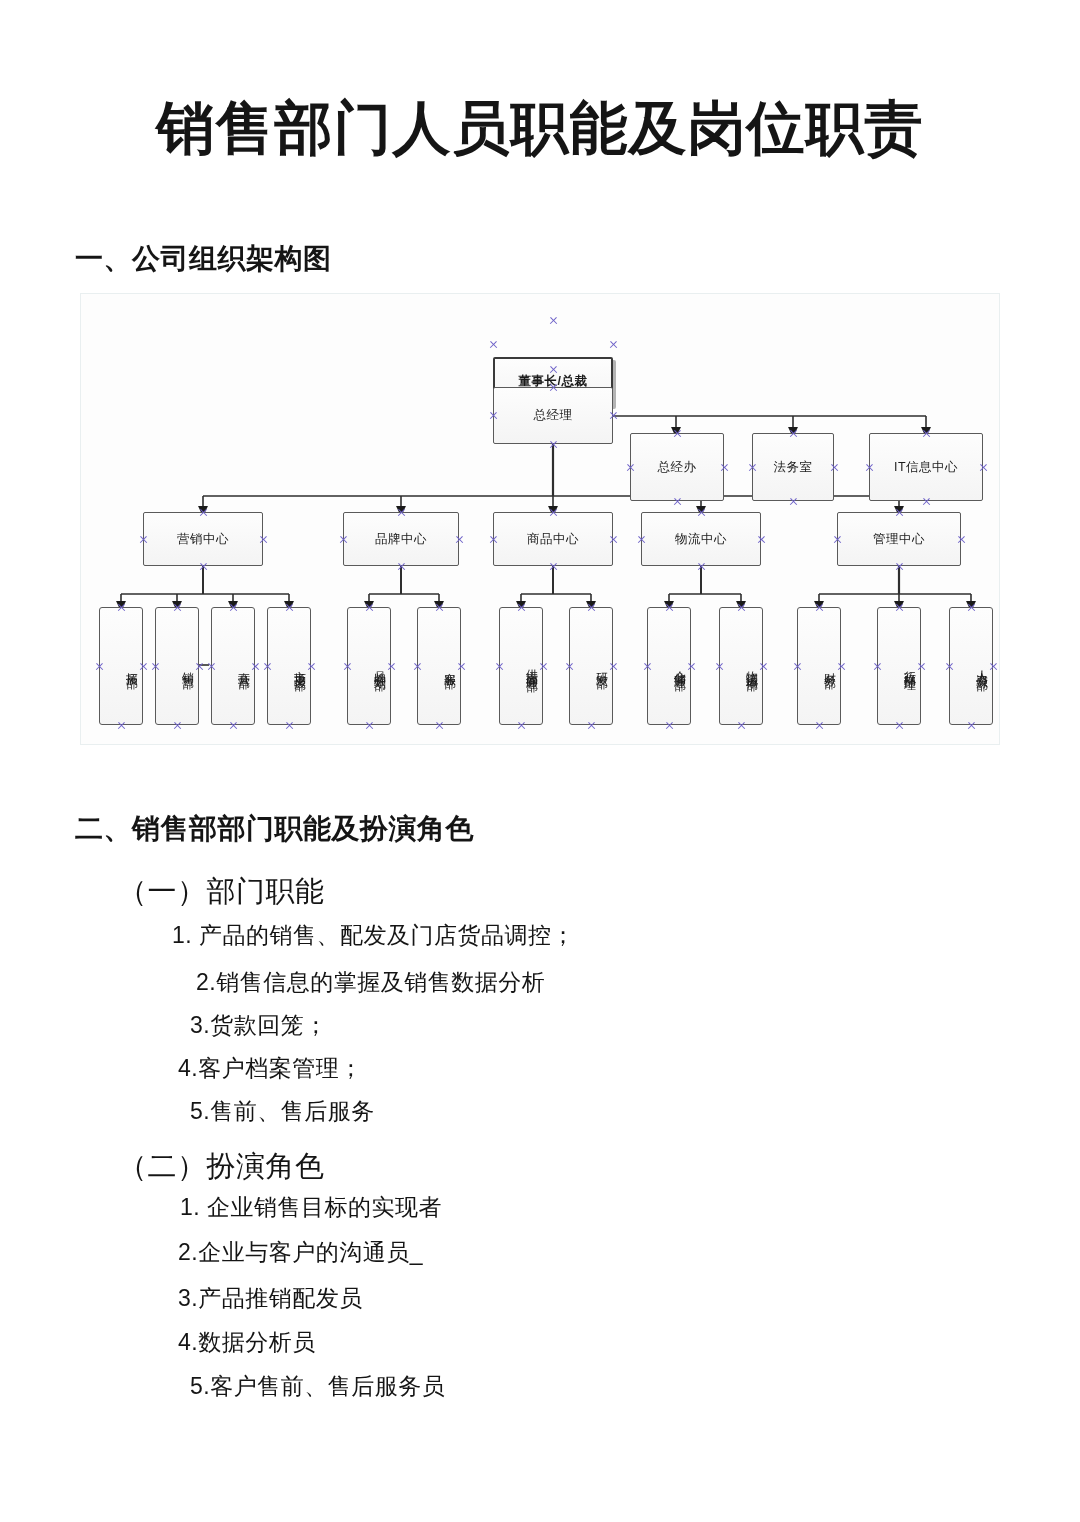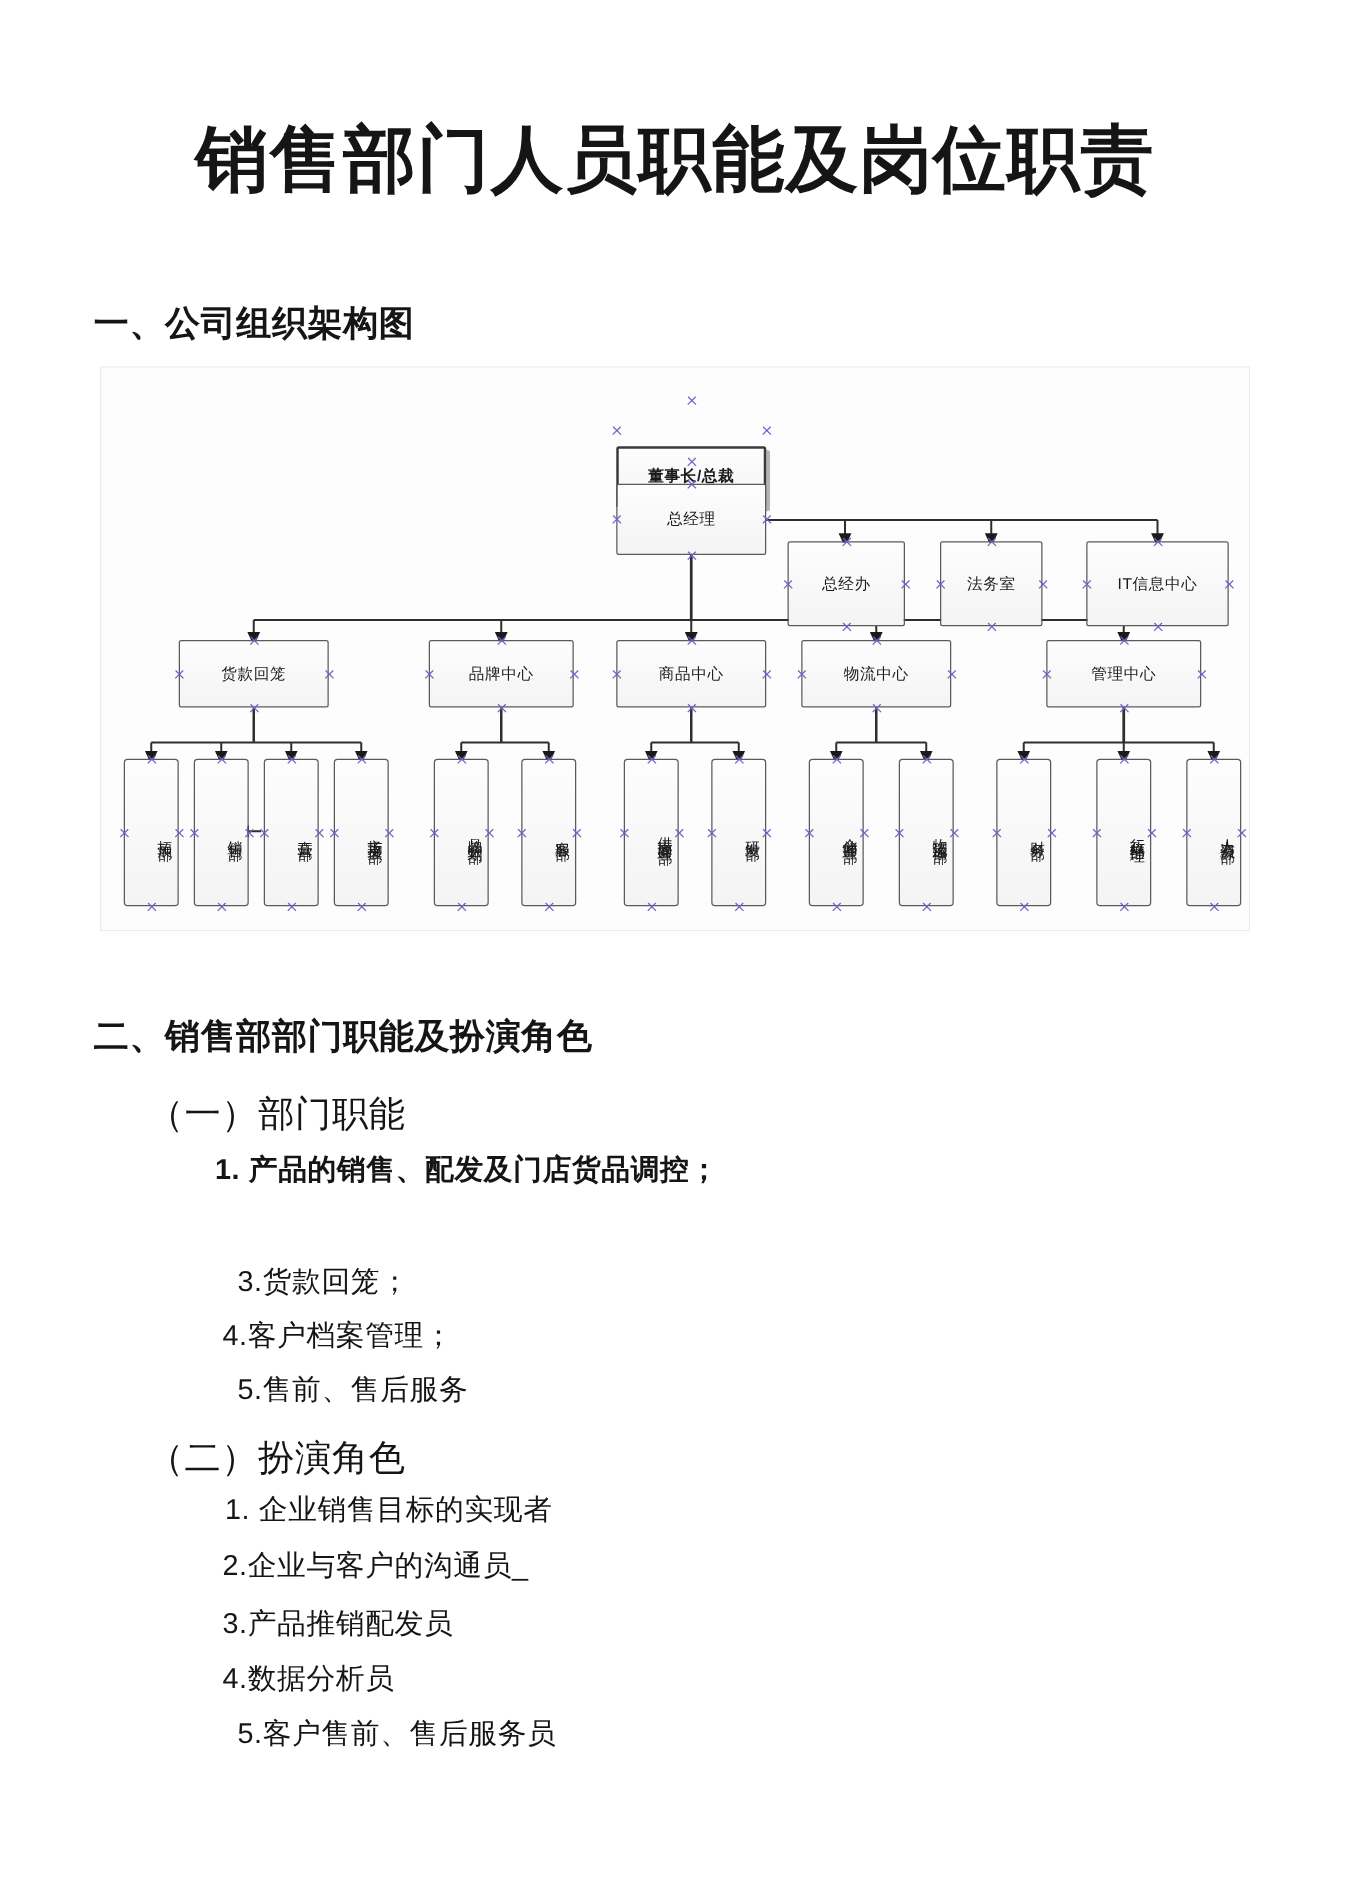--- a/index.html
+++ b/index.html
@@ -154,21 +154,21 @@
       </svg>
 
       <div class="nbox root" style="left:412px;top:26px;width:120px;height:49px;margin-top:37px;">董事长/总裁</div>
 
       <div class="nbox" style="left:412px;top:93px;width:120px;height:57px;">总经理</div>
 
       <div class="nbox" style="left:549px;top:139px;width:94px;height:68px;">总经办</div>
       <div class="nbox" style="left:671px;top:139px;width:82px;height:68px;">法务室</div>
       <div class="nbox" style="left:788px;top:139px;width:114px;height:68px;">IT信息中心</div>
 
-      <div class="nbox" style="left:62px;top:218px;width:120px;height:54px;">货款回笼</div>
+      <div class="nbox" style="left:62px;top:218px;width:120px;height:54px;">营销中心</div>
       <div class="nbox" style="left:262px;top:218px;width:116px;height:54px;">品牌中心</div>
       <div class="nbox" style="left:412px;top:218px;width:120px;height:54px;">商品中心</div>
       <div class="nbox" style="left:560px;top:218px;width:120px;height:54px;">物流中心</div>
       <div class="nbox" style="left:756px;top:218px;width:124px;height:54px;">管理中心</div>
 
       <div class="nbox leaf" style="left:18px;top:313px;width:44px;height:118px;">
           <span class="vtxt">拓展部</span>
         </div>
       <div class="nbox leaf" style="left:74px;top:313px;width:44px;height:118px;">
           <span class="vtxt">销售部</span>
@@ -304,21 +304,22 @@
           <div class="xm" style="left: 885.5px; top: 426.5px;"></div>
           <div class="xm" style="left: 863.5px; top: 367.5px;"></div>
           <div class="xm" style="left: 907.5px; top: 367.5px;"></div>
         </div>
     </div>
   </div>
 
   <div class="h2" id="h2-2">二、销售部部门职能及扮演角色</div>
 
   <div class="lvl1" style="left:118px;top:872px;">（一）部门职能</div>
-  <div class="lvl2" style="left:172px;top:920px;font-weight:bold;">1. 产品的销售、配发及门店货品调控；</div>
+  <div class="lvl2" style="left:172px;top:920px;">1. 产品的销售、配发及门店货品调控；</div>
+  <div class="lvl2" style="left:196px;top:967px;">2.销售信息的掌握及销售数据分析</div>
   <div class="lvl2" style="left:190px;top:1010px;text-align:right;">3.货款回笼；</div>
   <div class="lvl2" style="left:178px;top:1053px;">4.客户档案管理；</div>
   <div class="lvl2" style="left:190px;top:1096px;">5.售前、售后服务</div>
 
   <div class="lvl1" style="left:118px;top:1147px;">（二）扮演角色</div>
   <div class="lvl2" style="left:180px;top:1192px;">1. 企业销售目标的实现者</div>
   <div class="lvl2" style="left:178px;top:1237px;">2.企业与客户的沟通员_</div>
   <div class="lvl2" style="left:178px;top:1283px;">3.产品推销配发员</div>
   <div class="lvl2" style="left:178px;top:1327px;">4.数据分析员</div>
   <div class="lvl2" style="left:190px;top:1371px;">5.客户售前、售后服务员</div>

